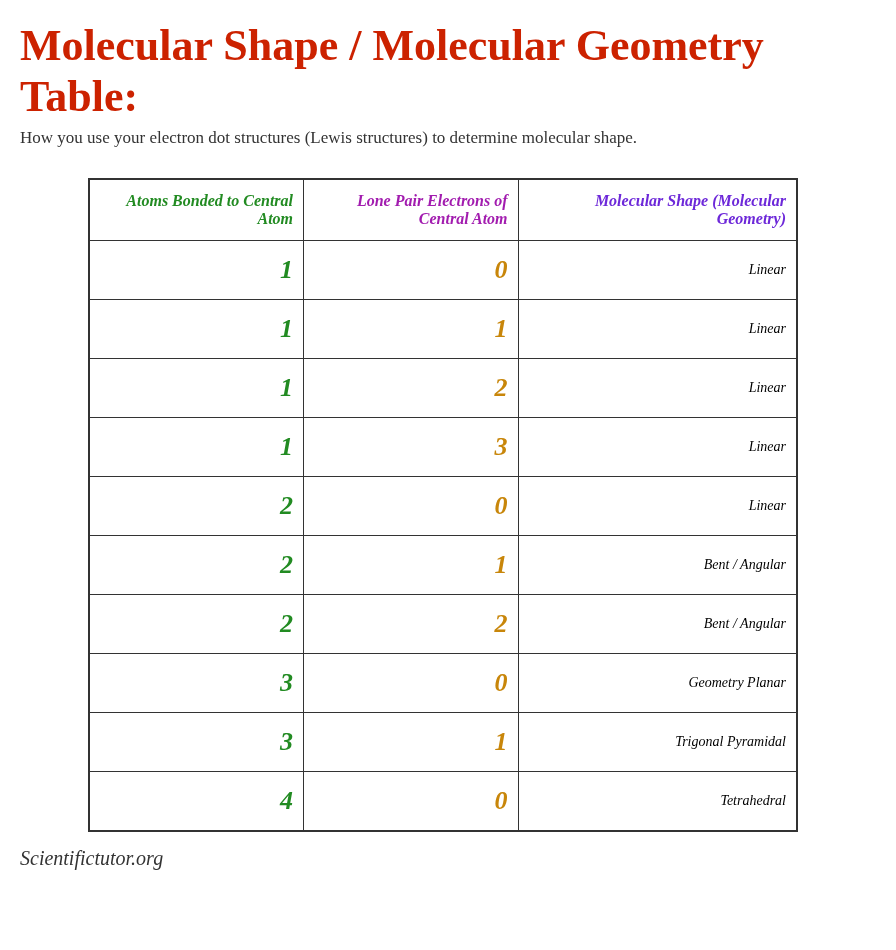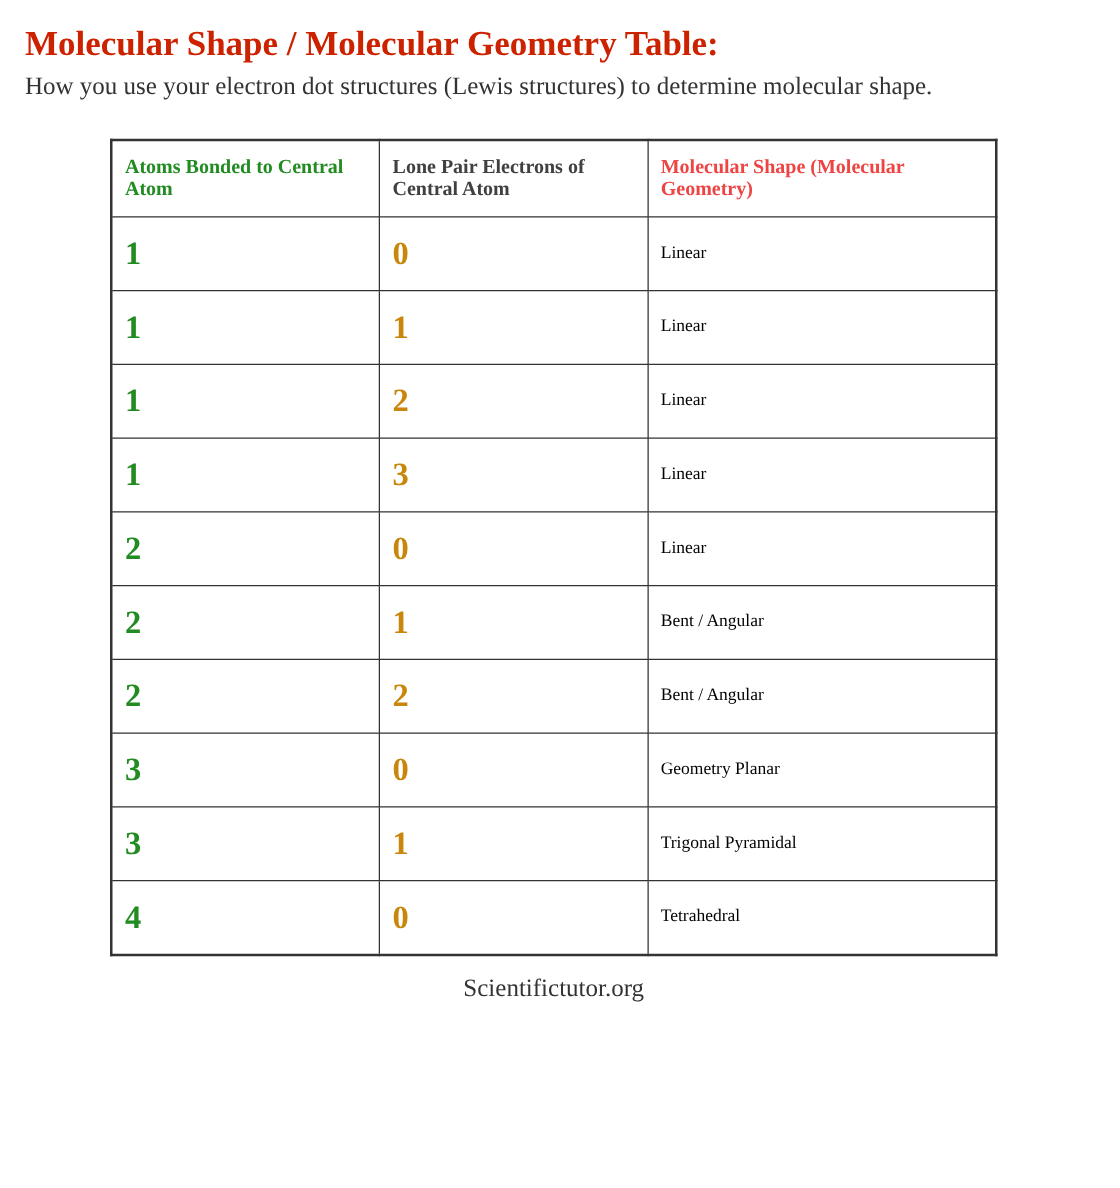--- a/index.html
+++ b/index.html
@@ -9,82 +9,84 @@
     }
     body {
       background: #ffffff;
       font-family: 'Georgia', serif;
       width: 896px;
       min-height: 950px;
       padding: 20px 30px 20px 20px;
     }
     .page-title {
       color: #cc2200;
-      font-size: 28px;
+      font-size: 44px;
       font-weight: bold;
       margin-bottom: 6px;
     }
     .subtitle {
       color: #333333;
-      font-size: 20px;
+      font-size: 17px;
       margin-bottom: 30px;
     }
     .table-container {
       margin: 0 auto;
       width: 710px;
     }
     table {
       border-collapse: collapse;
       width: 100%;
       border: 2px solid #333;
     }
     th, td {
       border: 1.5px solid #333;
-      text-align: left;
+      text-align: right;
       padding: 14px 10px;
       font-size: 18px;
+      font-style: italic;
     }
     thead th {
       font-size: 16px;
       font-weight: bold;
       color: #000;
       padding: 12px 10px;
       background: #fff;
     }
     thead th:first-child {
       color: #228B22;
     }
     thead th:nth-child(2) {
-      color: #404040;
+      color: #a21caf;
     }
     thead th:nth-child(3) {
-      color: #ef4444;
+      color: #6d28d9;
     }
     .col-atoms {
       font-size: 26px;
       font-weight: bold;
       color: #228B22;
       width: 200px;
     }
     .col-lone {
       font-size: 26px;
       font-weight: bold;
       color: #c8860a;
       width: 200px;
     }
     .col-shape {
       font-size: 14px;
       color: #000;
       width: 260px;
     }
     .footer {
-      text-align: center;
+      text-align: left;
       margin-top: 15px;
       font-size: 20px;
       color: #333;
+      font-style: italic;
     }
   </style>
 </head>
 <body>
 
 <h1 class="page-title">Molecular Shape / Molecular Geometry Table:</h1>
 <p class="subtitle">How you use your electron dot structures (Lewis structures) to determine molecular shape.</p>
 
 <div class="table-container">
   <table>

